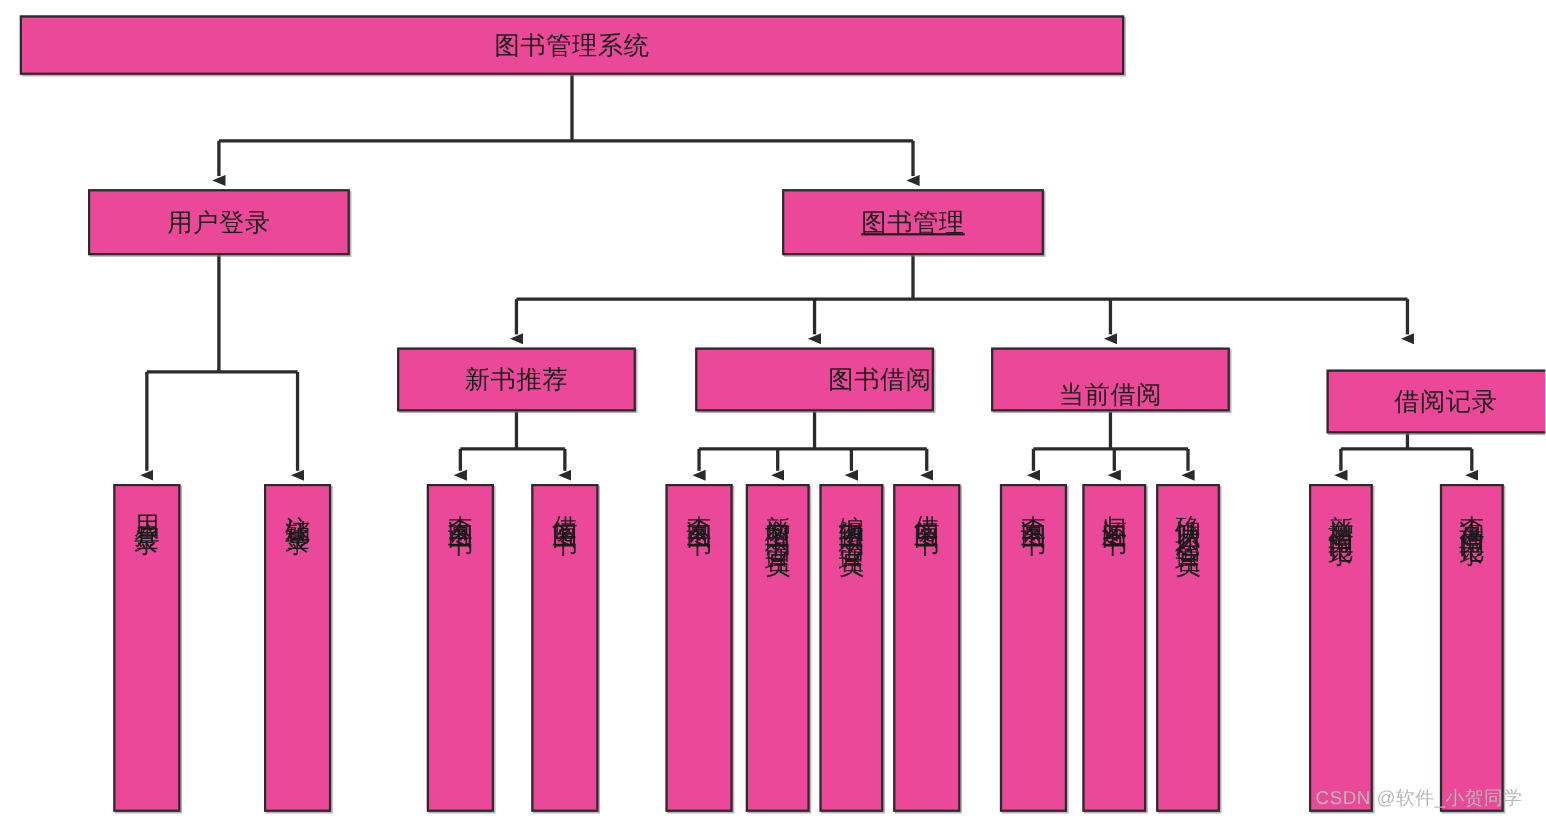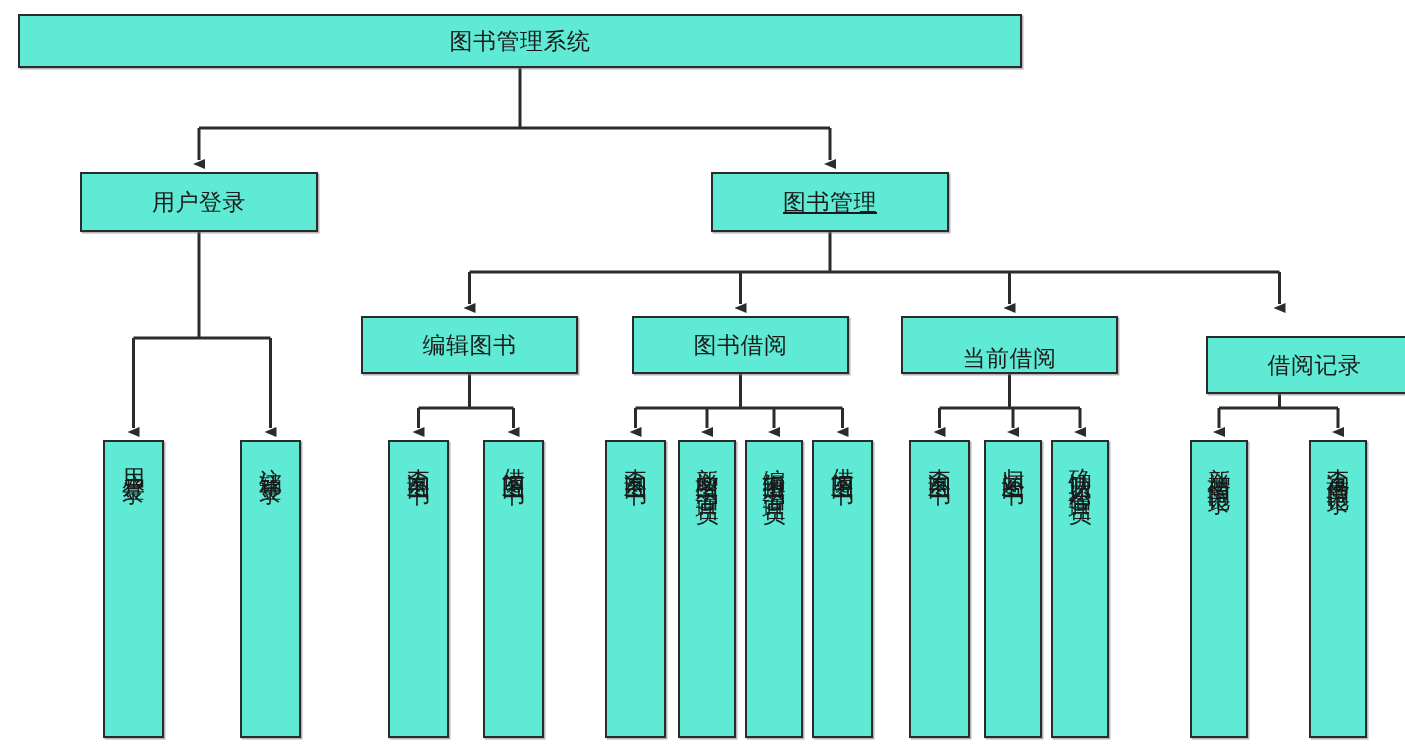--- a/index.html
+++ b/index.html
@@ -21,21 +21,21 @@
     position: absolute;
     left: 0;
     top: 0;
     width: 1405px;
     height: 747px;
     pointer-events: none;
   }
   .node {
     position: absolute;
     box-sizing: border-box;
-    background: #5eead4;
+    background: #ec4899;
     border: 2px solid #2b2b2b;
     display: flex;
     align-items: center;
     justify-content: center;
     color: #1a1a1a;
     box-shadow: 1.5px 1.5px 0 0 rgba(120,120,120,0.55);
   }
   .node .label {
     display: block;
     text-align: center;
@@ -123,23 +123,23 @@
       <div class="node horiz root" style="left: 18px; top: 14px; width: 1004px; height: 54px;">
         <span class="label">图书管理系统</span>
       </div>
       <div class="node horiz" style="left: 80px; top: 172px; width: 238px; height: 60px;">
         <span class="label">用户登录</span>
       </div>
       <div class="node horiz" style="left: 711px; top: 172px; width: 238px; height: 60px; text-decoration: underline;">
         <span class="label">图书管理</span>
       </div>
       <div class="node horiz" style="left: 361px; top: 316px; width: 217px; height: 58px;">
-        <span class="label">编辑图书</span>
+        <span class="label">新书推荐</span>
       </div>
-      <div class="node horiz" style="left: 632px; top: 316px; width: 217px; height: 58px;">
+      <div class="node horiz" style="left: 632px; top: 316px; width: 217px; height: 58px; justify-content: flex-end;">
         <span class="label">图书借阅</span>
       </div>
       <div class="node horiz" style="left: 901px; top: 316px; width: 217px; height: 58px; align-items: flex-end;">
         <span class="label">当前借阅</span>
       </div>
       <div class="node horiz" style="left: 1206px; top: 316px; width: 217px; height: 58px; margin-top: 20px;">
         <span class="label">借阅记录</span>
       </div>
       <div class="node vert" style="left: 103px; top: 440px; width: 61px; height: 298px;">
         <span class="label">用户登录</span>
@@ -175,13 +175,14 @@
         <span class="label">确认归还（管理员）</span>
       </div>
       <div class="node vert" style="left: 1190px; top: 440px; width: 58px; height: 298px;">
         <span class="label">新增借阅记录</span>
       </div>
       <div class="node vert" style="left: 1309px; top: 440px; width: 58px; height: 298px;">
         <span class="label">查询借阅记录</span>
       </div>
     </div>
 
+  <div class="watermark" style="left: 1196px; top: 714px;">CSDN @软件_小贺同学</div>
 </div>
 
 </body></html>

